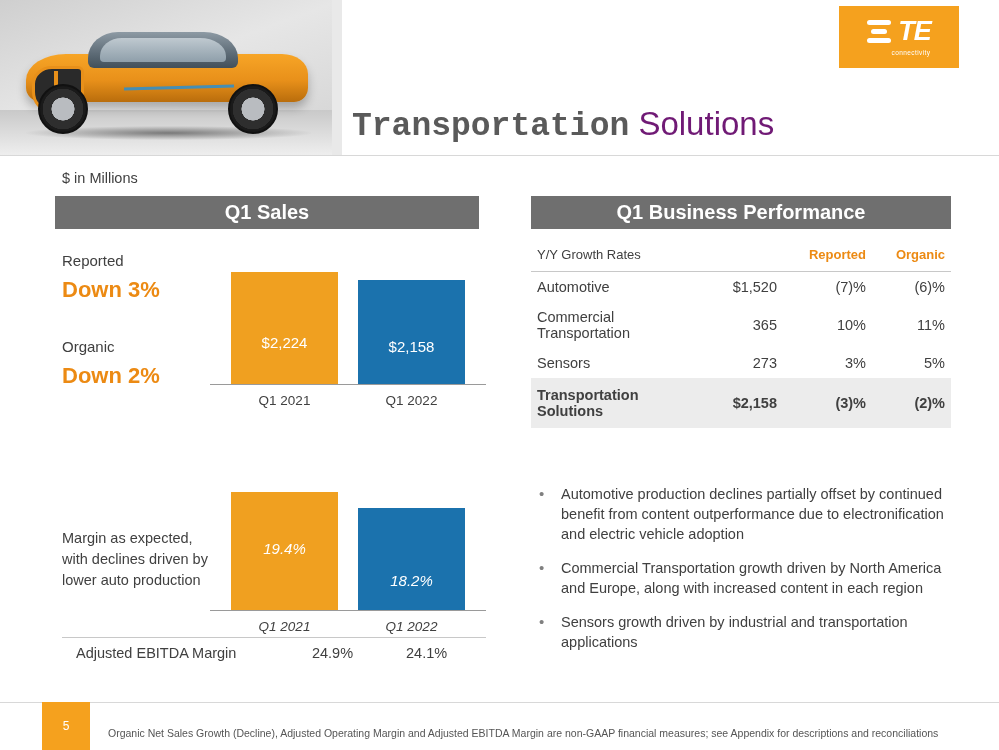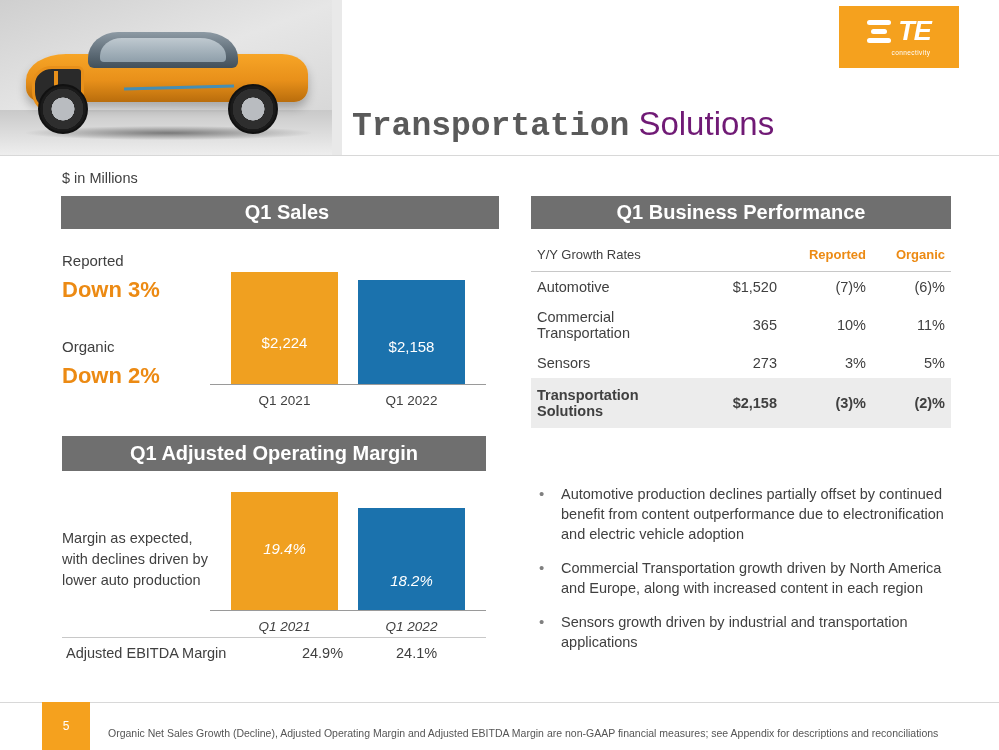--- a/index.html
+++ b/index.html
@@ -199,24 +199,23 @@
     color: #ffffff;
     font-weight: bold;
     text-align: center;
     display: flex;
     align-items: center;
     justify-content: center;
   }
 
   
   #band-sales {
-    left: 61px; top: 196px;
+    left: 55px; top: 196px;
     width: 424px; height: 33px;
     font-size: 20px;
-    padding-left: 14px;
   }
   .kpi-label {
     position: absolute;
     font-size: 15px;
     color: #404040;
   }
   .kpi-value {
     position: absolute;
     font-size: 22px;
     font-weight: bold;
@@ -295,21 +294,21 @@
   #chart-margin .axis-tick.t2 { left: 148px; }
 
   .ebitda-rule {
     position: absolute;
     left: 62px; top: 637px;
     width: 424px; height: 1px;
     background: #c8c8c8;
   }
   .ebitda-row {
     position: absolute;
-    left: 62px; top: 645px;
+    left: 72px; top: 645px;
     width: 424px; height: 26px;
     font-size: 14.5px;
     color: #404040;
   }
   .ebitda-row .cell { position: absolute; }
   .ebitda-row .c0 { left: 4px; }
   .ebitda-row .c1 { left: 207px; width: 107px; text-align: center; }
   .ebitda-row .c2 { left: 334px; width: 107px; text-align: left; }
 
   
@@ -461,21 +460,20 @@
       </div>
       <div class="bar blue b2">
         <div class="bar-label">$2,158</div>
       </div>
     </div>
     <div class="axis"></div>
     <div class="axis-tick t1">Q1 2021</div>
     <div class="axis-tick t2">Q1 2022</div>
   </div>
 
-  <div class="band" id="band-margin">Q1 Adjusted Operating Margin</div>
 
   <div id="margin-note">Margin as expected, with declines driven by lower auto production</div>
 
   <div class="chart" id="chart-margin">
     <div class="plot">
       <div class="bar orange b1">
         <div class="bar-label">19.4%</div>
       </div>
       <div class="bar blue b2">
         <div class="bar-label">18.2%</div>

